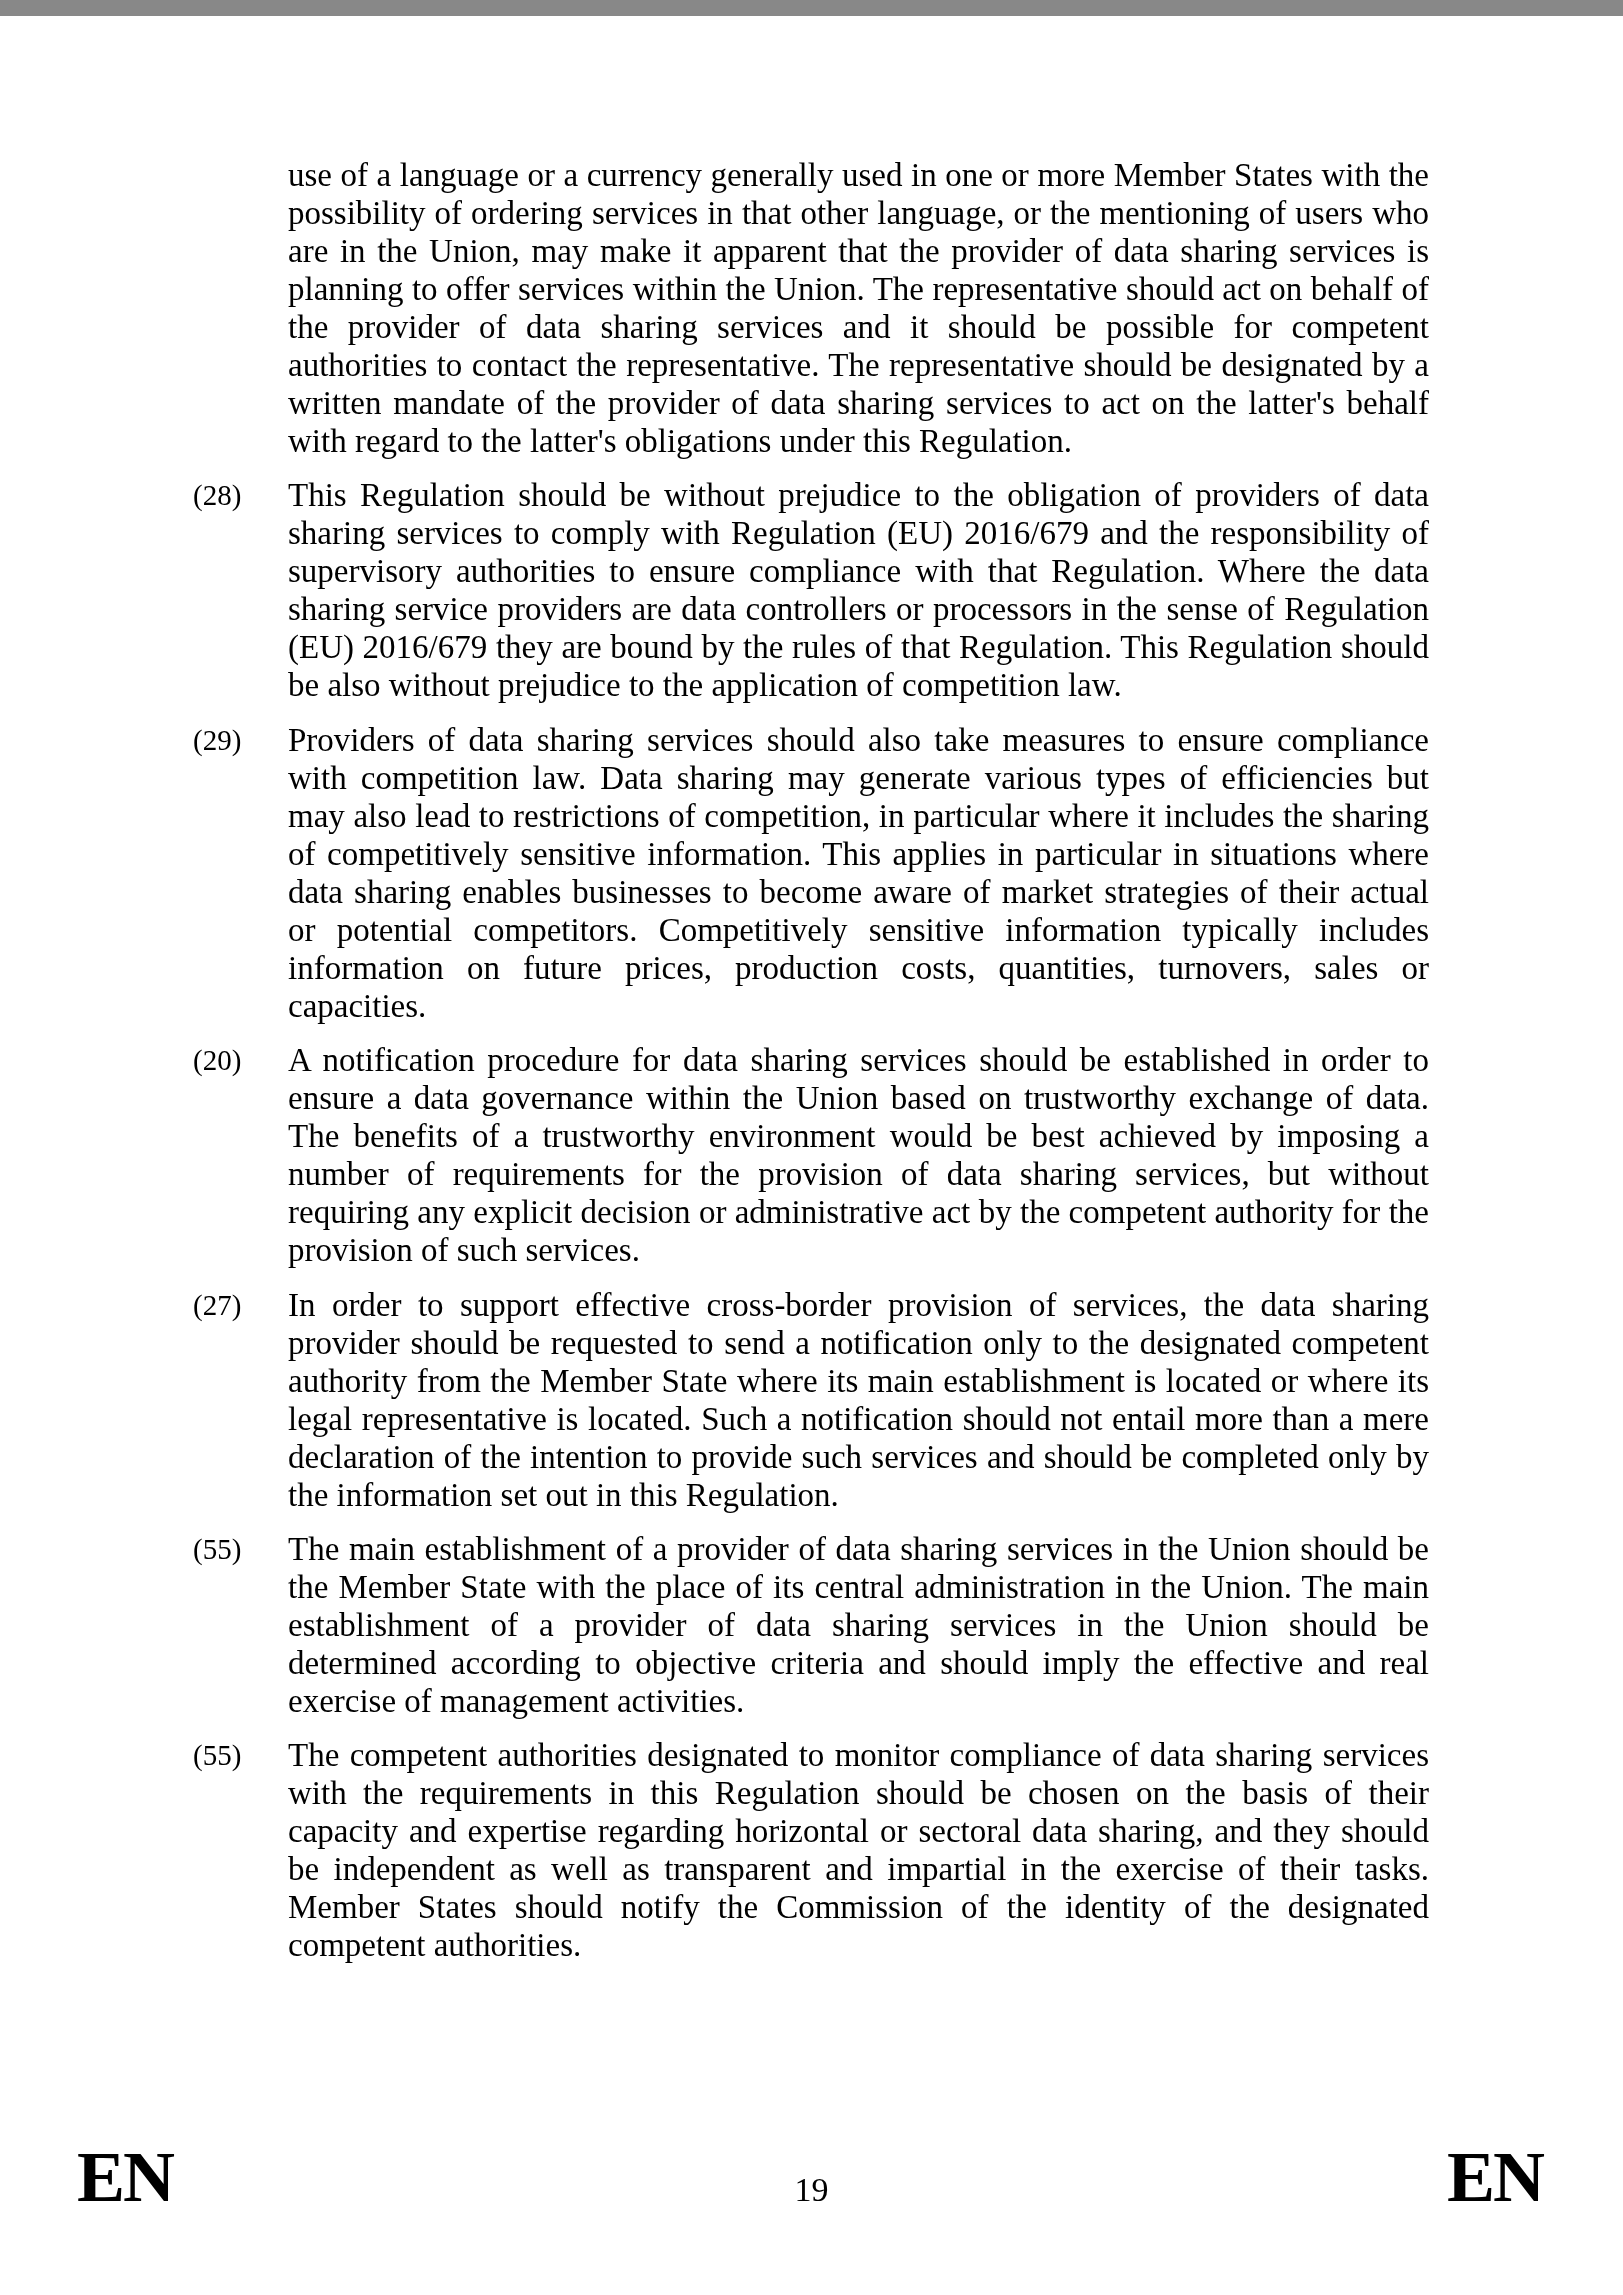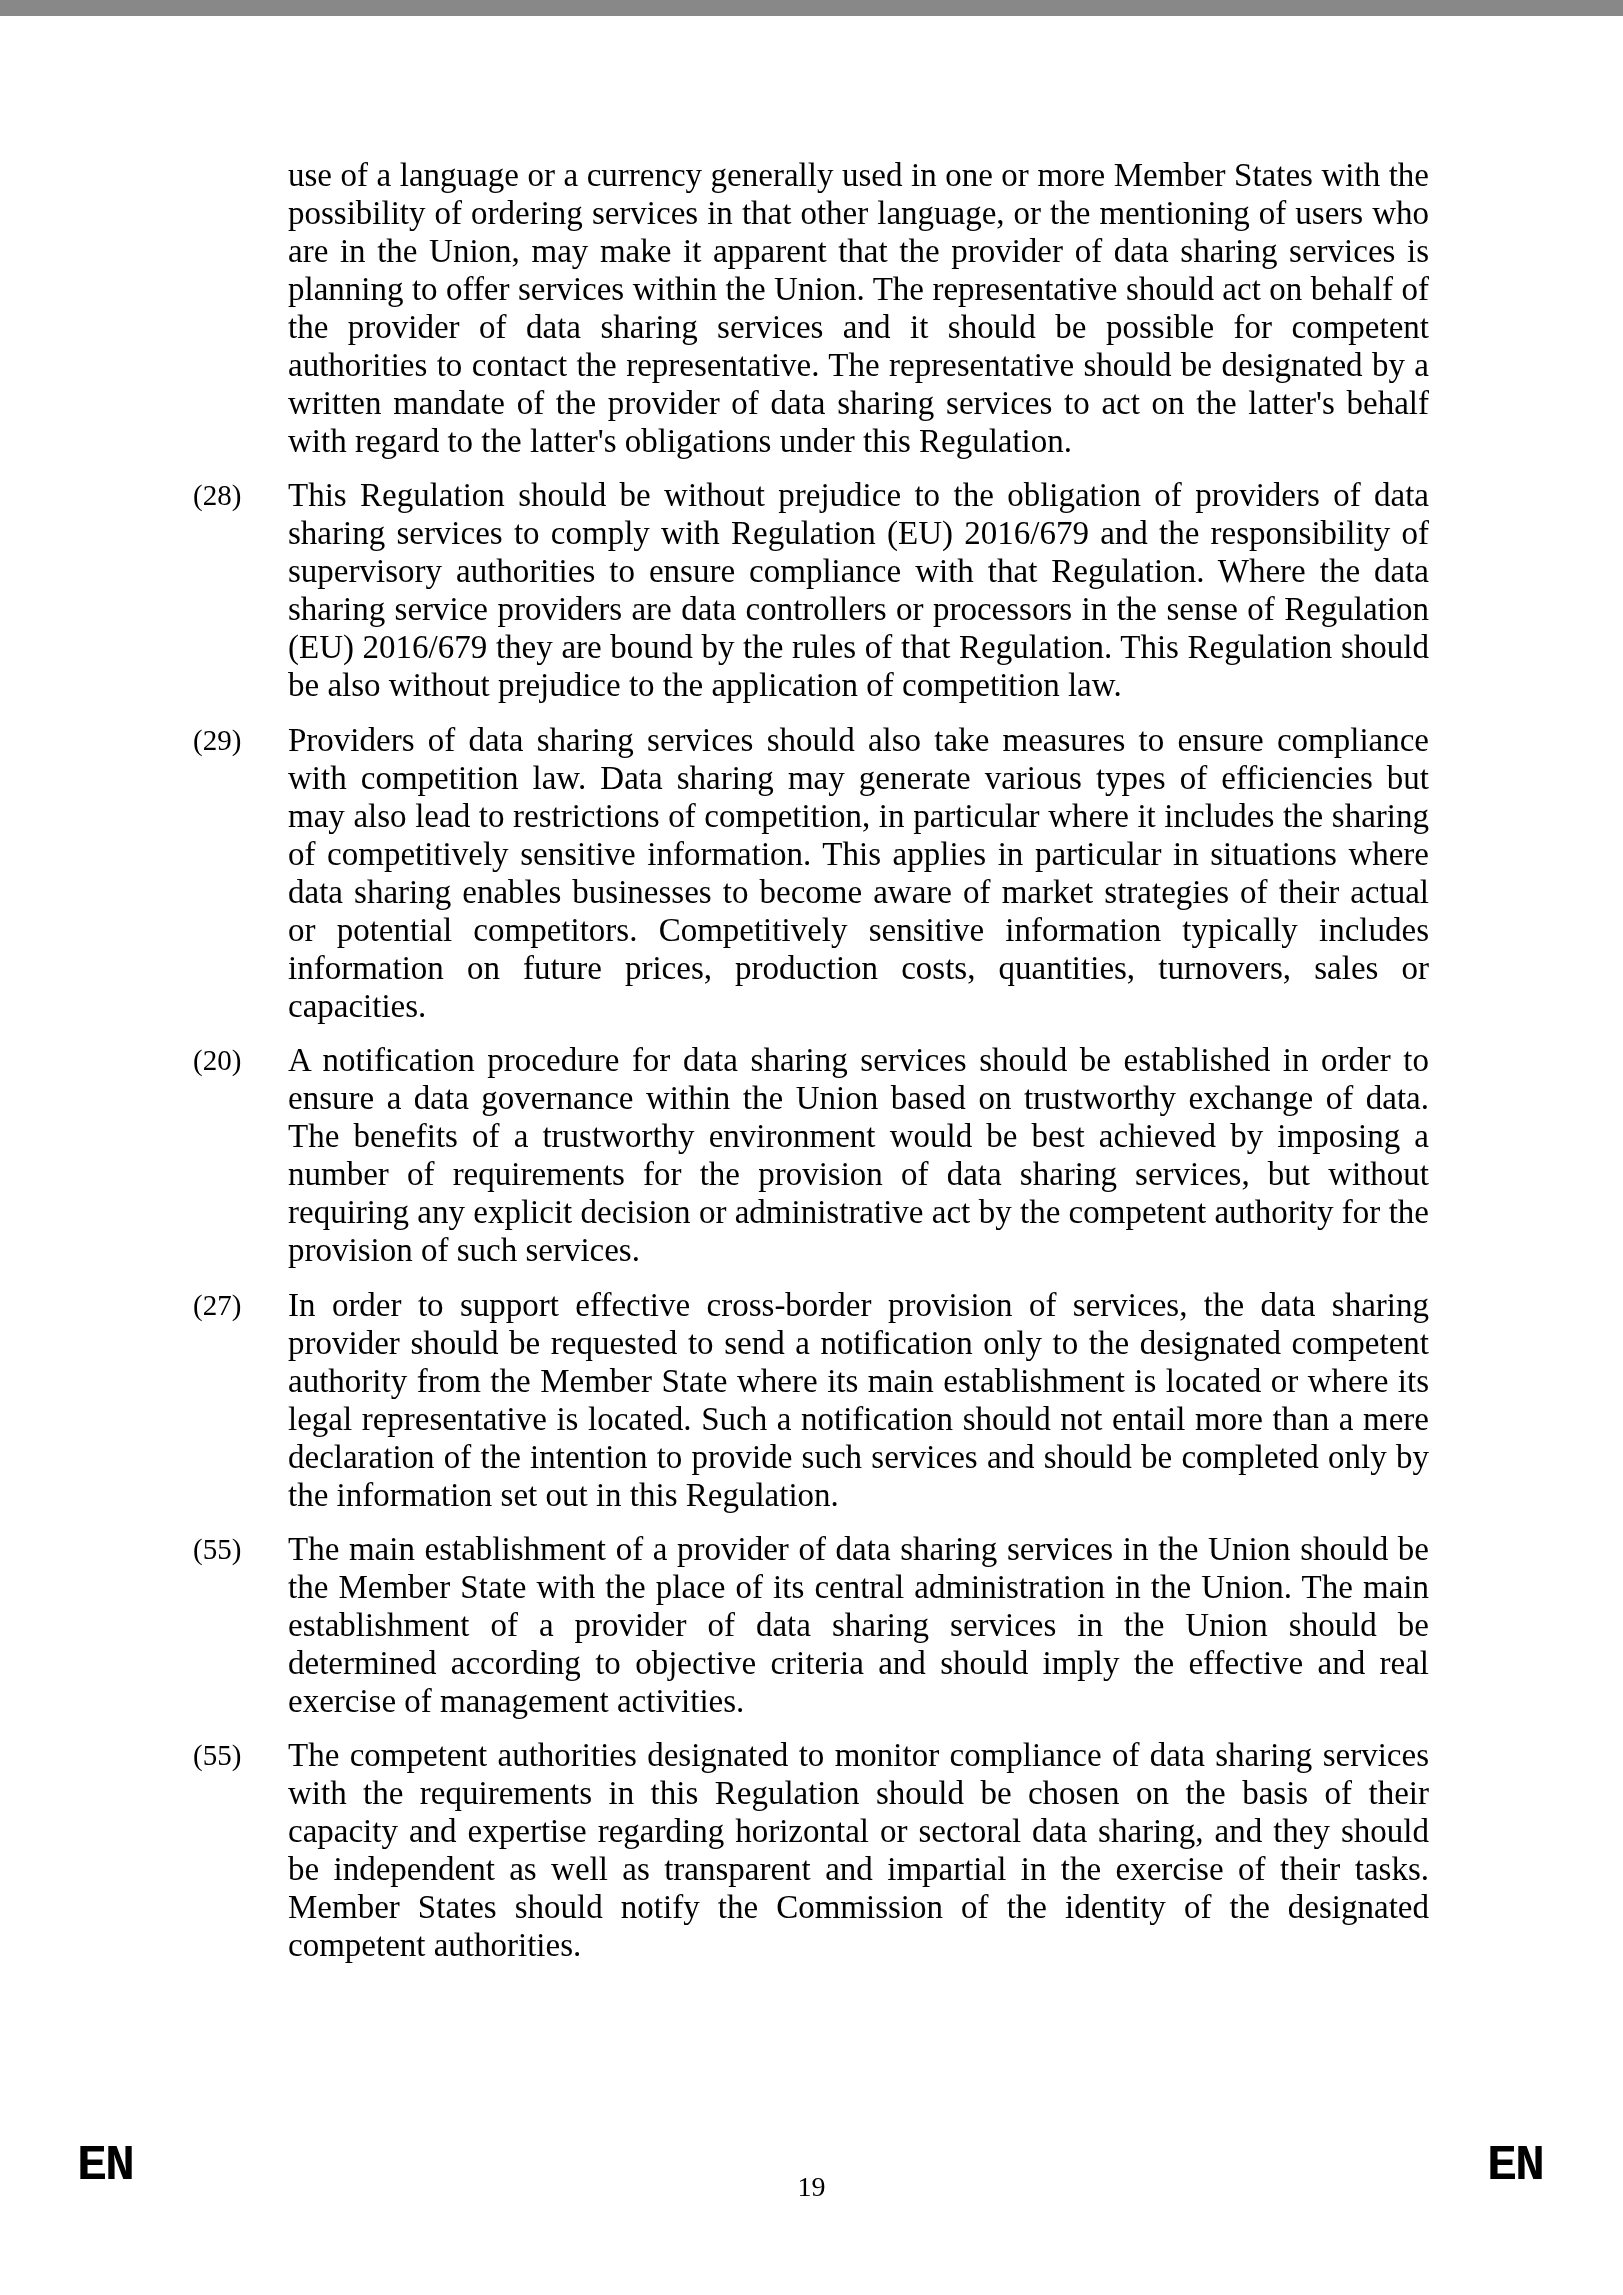--- a/index.html
+++ b/index.html
@@ -38,35 +38,35 @@
   .para .body {
     margin: 0;
     font-size: 33px;
     line-height: 38px;
     text-align: justify;
     text-justify: inter-word;
   }
   .footer-en {
     position: absolute;
     top: 2125px;
-    font-family: Liberation Mono, monospace;
+    font-family: Liberation Serif, serif;
     font-weight: bold;
-    font-size: 50px;
+    font-size: 72px;
     line-height: 1;
     letter-spacing: -2px;
   }
   .footer-en.left  { left: 77px; }
   .footer-en.right { right: 80px; letter-spacing: -2px; }
   .page-num {
     position: absolute;
     top: 2157px;
     left: 0;
     width: 100%;
     text-align: center;
-    font-size: 28px;
+    font-size: 34px;
     line-height: 1;
     font-family: "Liberation Serif", serif;
   }
 </style>
 </head>
 <body>
 
 <div class="page">
 
   <div class="content">

